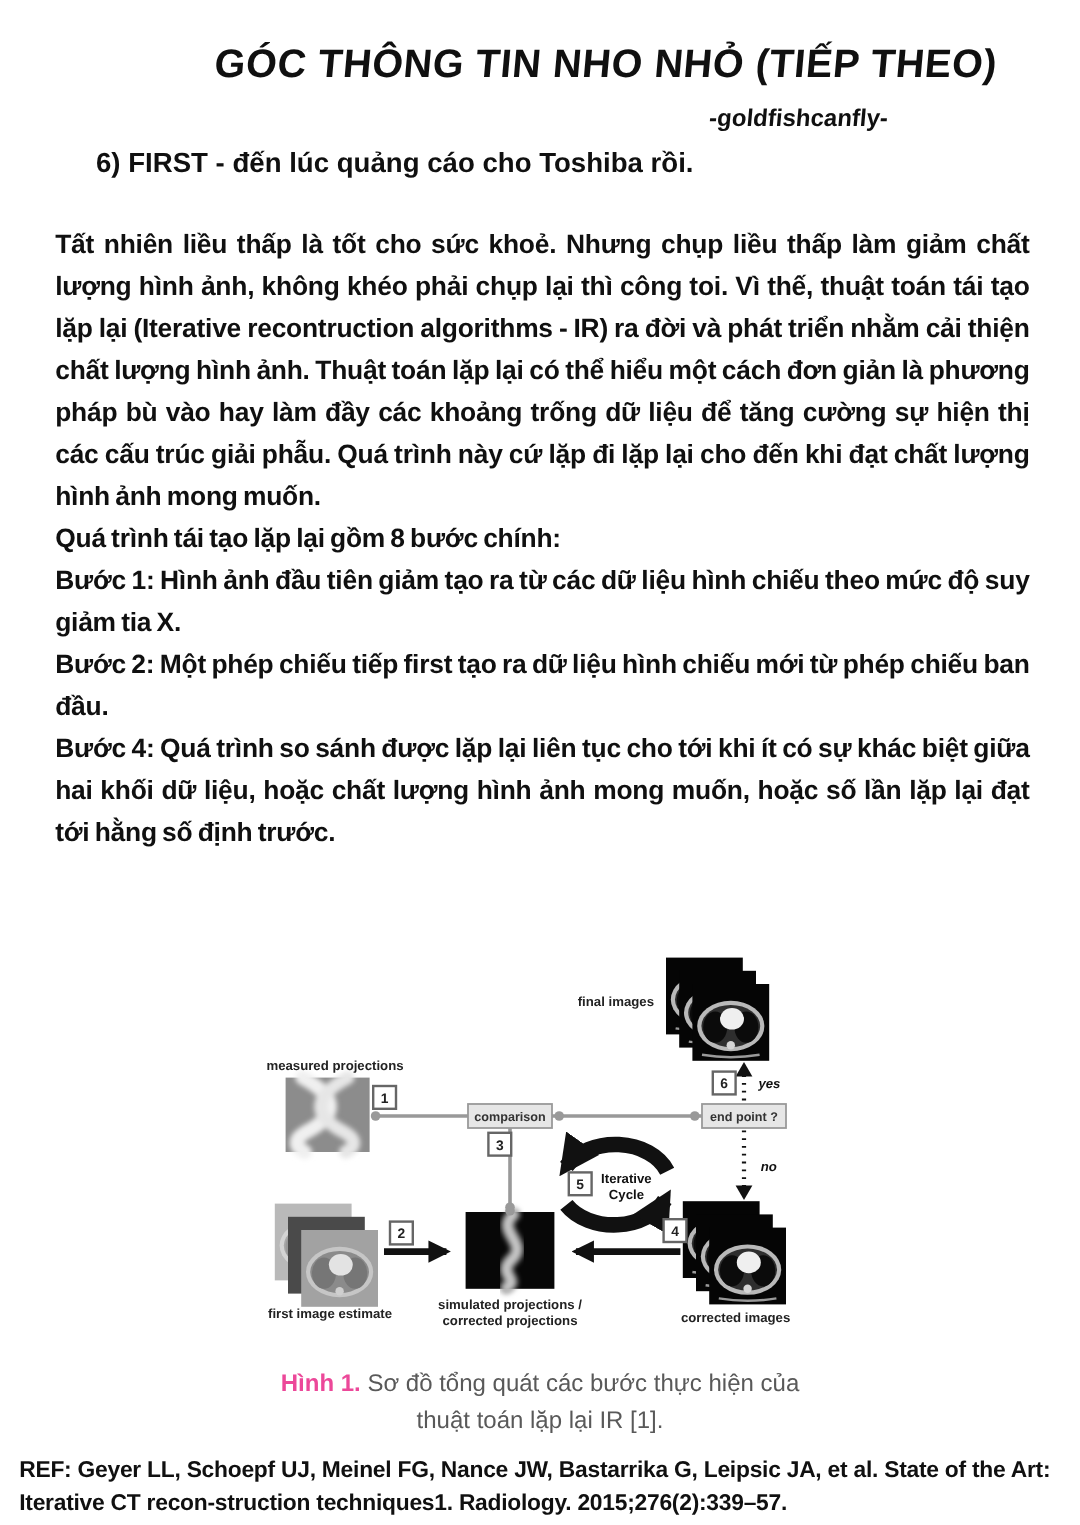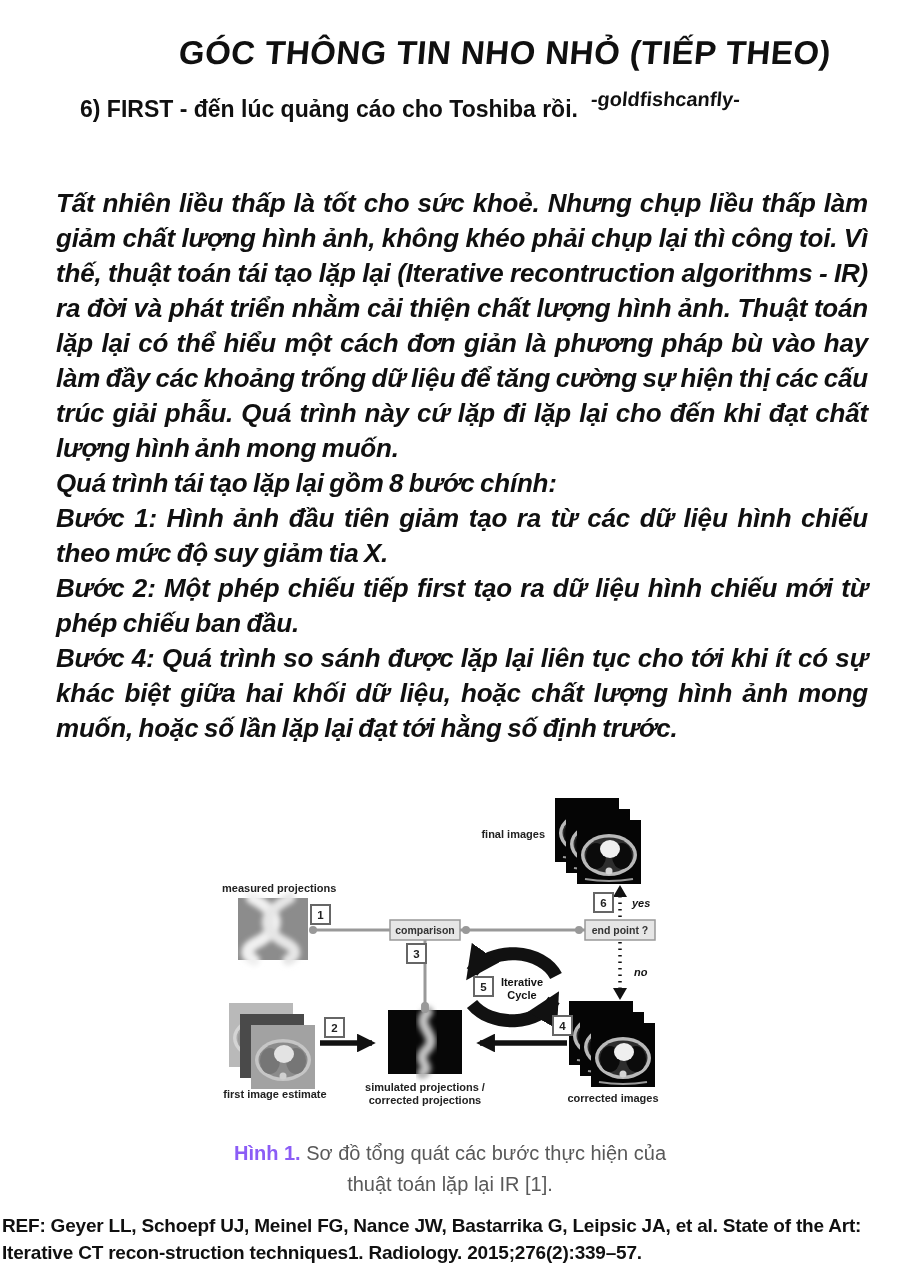--- a/index.html
+++ b/index.html
@@ -10,39 +10,39 @@
   }
   .title {
     position:absolute; top:34px; left:120px; right:10px;
     text-align:center; font-size:33px; letter-spacing:0.5px;
     transform:skewX(-5deg); white-space:nowrap;
   }
   .byline {
     position:absolute; top:88px; right:160px; font-size:20px; transform:skewX(-5deg);
   }
   .item-heading {
-    position:absolute; top:96px; left:80px; font-size:23px;
+    position:absolute; top:122px; left:80px; font-size:23px;
   }
   .body-text {
-    position:absolute; top:186px; left:56px; width:812px;
-    font-size:26px; line-height:35px; text-align:justify;
-    letter-spacing:-0.2px; word-spacing:-1.5px;font-style:italic;
+    position:absolute; top:186px; left:46px; width:812px;
+    font-size:22px; line-height:35px; text-align:justify;
+    letter-spacing:-0.2px; word-spacing:-1.5px;
   }
   .body-text p { margin:0; }
   .diagram { position:absolute; top:786px; left:170px; width:560px; height:352px; }
   .caption {
     position:absolute; top:1138px; left:0; right:0; text-align:center;
   }
   .caption-inner {
     width:480px; margin:0 auto; font-size:20px; line-height:31px;
     font-weight:normal; color:#595959;
   }
-  .caption-bold { font-weight:bold; color:#8b5cf6; }
+  .caption-bold { font-weight:bold; color:#ec4899; }
   .reference {
-    position:absolute; top:1212px; left:2px; width:882px;
+    position:absolute; top:1212px; left:16px; width:882px;
     font-size:19px; line-height:27px; letter-spacing:-0.2px; text-align:left;
   }
   svg text { font-family:"Liberation Sans", sans-serif; }
   .dlabel { font-size:11px; font-weight:bold; fill:#222222; }
   .dbox-text { font-size:10.5px; font-weight:bold; fill:#333333; }
   .dnum { font-size:11.5px; font-weight:bold; fill:#222222; }
   .dyesno { font-size:11px; font-weight:bold; font-style:italic; fill:#111111; }
   .dcycle { font-size:11px; font-weight:bold; fill:#111111; }
 </style>
 </head>

